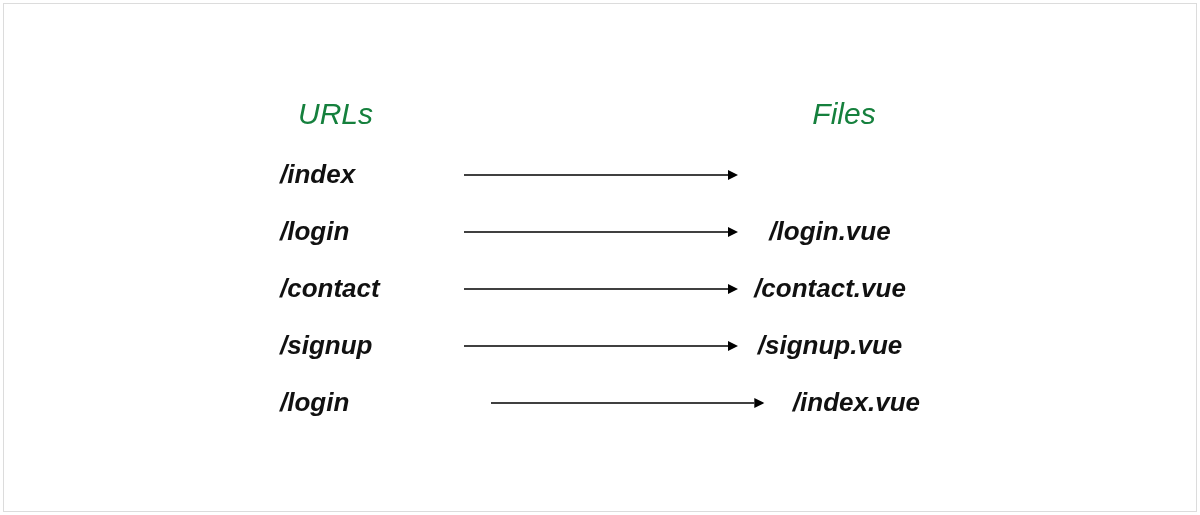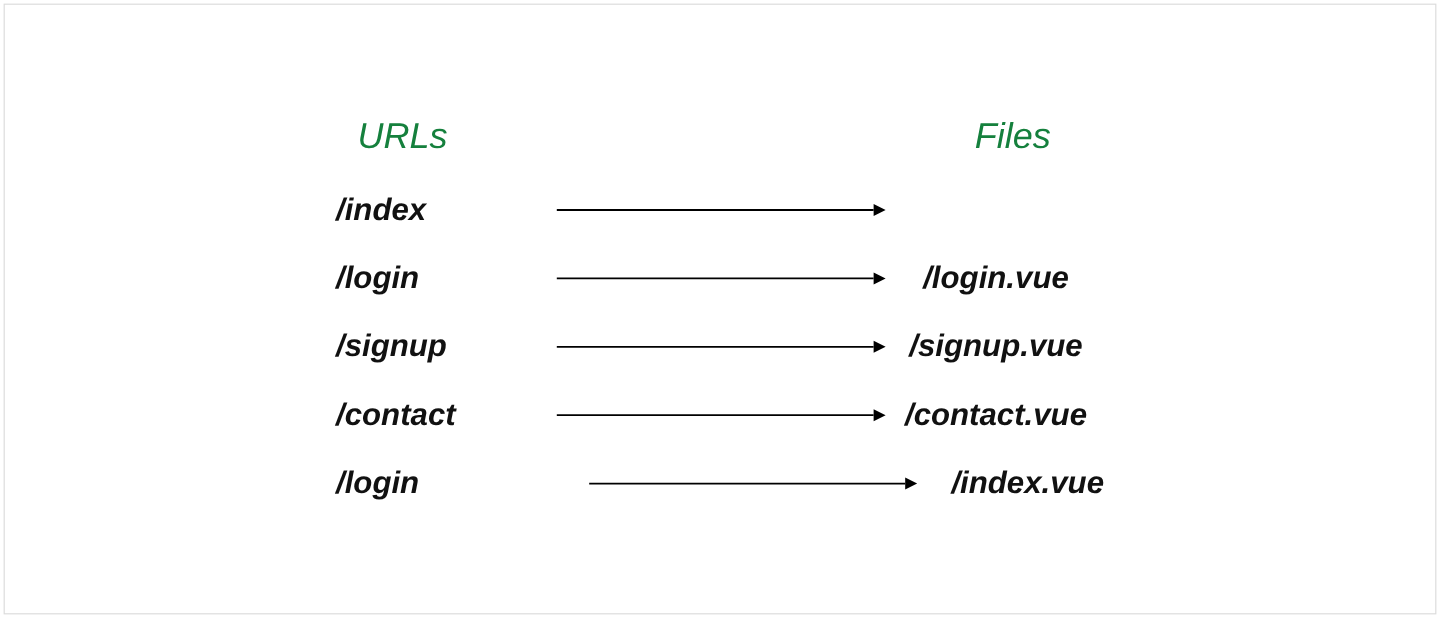--- a/index.html
+++ b/index.html
@@ -106,38 +106,38 @@
           <div class="col-left cell">/login</div>
           <div class="arrow">
             <svg viewBox="0 0 280 14" preserveAspectRatio="none">
               <line x1="4" y1="7" x2="268" y2="7" stroke="#000" stroke-width="1.5"></line>
               <polygon points="268,2 278,7 268,12" fill="#000"></polygon>
             </svg>
           </div>
           <div class="col-right cell">/login.vue</div>
         </div>
         <div class="row">
+          <div class="col-left cell">/contact</div>
+          <div class="arrow">
+            <svg viewBox="0 0 280 14" preserveAspectRatio="none">
+              <line x1="4" y1="7" x2="268" y2="7" stroke="#000" stroke-width="1.5"></line>
+              <polygon points="268,2 278,7 268,12" fill="#000"></polygon>
+            </svg>
+          </div>
+          <div class="col-right cell">/contact.vue</div>
+        </div>
+        <div class="row">
           <div class="col-left cell">/signup</div>
           <div class="arrow">
             <svg viewBox="0 0 280 14" preserveAspectRatio="none">
               <line x1="4" y1="7" x2="268" y2="7" stroke="#000" stroke-width="1.5"></line>
               <polygon points="268,2 278,7 268,12" fill="#000"></polygon>
             </svg>
           </div>
           <div class="col-right cell">/signup.vue</div>
-        </div>
-        <div class="row">
-          <div class="col-left cell">/contact</div>
-          <div class="arrow">
-            <svg viewBox="0 0 280 14" preserveAspectRatio="none">
-              <line x1="4" y1="7" x2="268" y2="7" stroke="#000" stroke-width="1.5"></line>
-              <polygon points="268,2 278,7 268,12" fill="#000"></polygon>
-            </svg>
-          </div>
-          <div class="col-right cell">/contact.vue</div>
         </div>
         <div class="row">
           <div class="col-left cell">/login</div>
           <div class="arrow">
             <svg viewBox="0 0 280 14" preserveAspectRatio="none">
               <line x1="4" y1="7" x2="268" y2="7" stroke="#000" stroke-width="1.5"></line>
               <polygon points="268,2 278,7 268,12" fill="#000"></polygon>
             </svg>
           </div>
           <div class="col-right cell">/index.vue</div>

